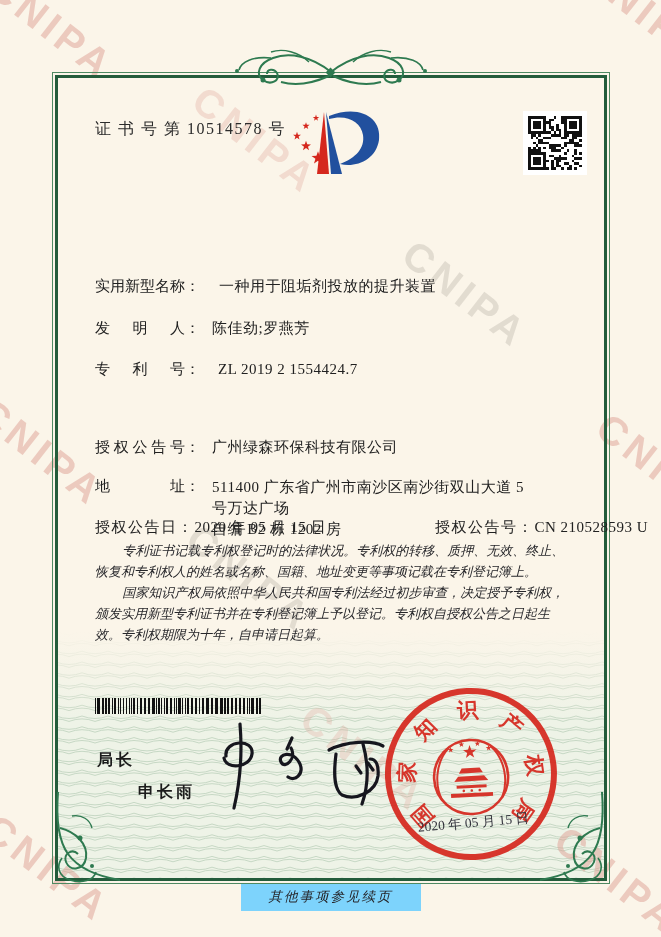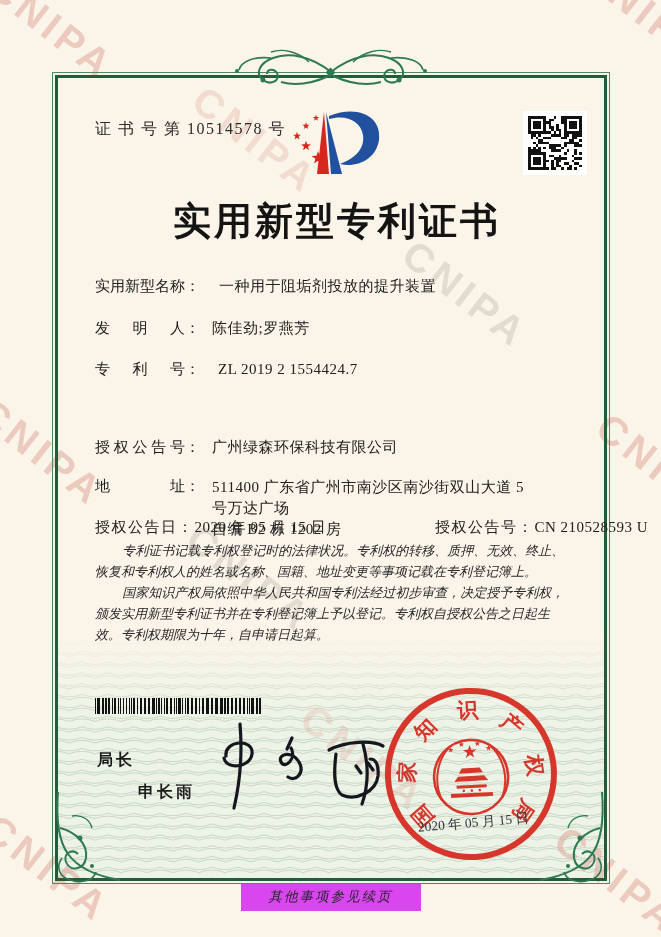--- a/index.html
+++ b/index.html
@@ -51,21 +51,21 @@
   .officer-title{position:absolute;left:97px;top:750px;font-family:"Liberation Sans",sans-serif;
          font-size:16px;font-weight:700;letter-spacing:3px;color:#1c1c1c;}
   .officer-name{position:absolute;left:97px;top:782px;font-family:"Liberation Sans",sans-serif;
          font-size:16px;font-weight:600;letter-spacing:3px;color:#1c1c1c;margin-left:41px;}
   .signature{position:absolute;left:196px;top:718px;}
   .seal{position:absolute;left:381px;top:687px;transform:rotate(-3deg);}
 
   .page-ind{position:absolute;left:52px;top:848px;width:556px;text-align:center;
             font-size:13px;letter-spacing:1px;color:#2b2b2b;}
   .foot-note{position:absolute;left:0;top:883px;width:661px;text-align:center;}
-  .foot-note span{display:inline-block;background:#d946ef;padding:5px 28px;font-size:13.5px;
+  .foot-note span{display:inline-block;background:#7dd3fc;padding:5px 28px;font-size:13.5px;
             font-style:italic;letter-spacing:2px;color:#26262a;font-family:Liberation Serif, serif;}
 </style>
 </head>
 <body>
 
 <div class="page">
 
   <div class="wm wm-pink" style="left:-22px;top:4px;">CNIPA</div>
   <div class="wm wm-pink" style="left:572px;top:-10px;">CNIPA</div>
   <div class="wm wm-pink" style="left:182px;top:118px;opacity:.6;">CNIPA</div>
@@ -399,21 +399,20 @@
       <path d="M47,12 C78,0 100,14 97,36 C94,56 74,64 58,60 C74,54 83,44 81,31 C79,17 64,10 47,15 Z" fill="#21509e"></path>
       <g id="logoStars" fill="#d5271d">
           <path d="M34.00,10.60L34.80,12.90L37.23,12.95L35.29,14.42L36.00,16.75L34.00,15.36L32.00,16.75L32.71,14.42L30.77,12.95L33.20,12.90Z"></path>
           <path d="M24.00,18.20L24.89,20.77L27.61,20.83L25.45,22.47L26.23,25.07L24.00,23.52L21.77,25.07L22.55,22.47L20.39,20.83L23.11,20.77Z"></path>
           <path d="M15.00,27.80L15.99,30.64L18.99,30.70L16.60,32.52L17.47,35.40L15.00,33.68L12.53,35.40L13.40,32.52L11.01,30.70L14.01,30.64Z"></path>
           <path d="M24.00,36.80L25.22,40.32L28.95,40.39L25.98,42.64L27.06,46.21L24.00,44.08L20.94,46.21L22.02,42.64L19.05,40.39L22.78,40.32Z"></path>
           <path d="M36.00,47.20L37.60,51.80L42.47,51.90L38.59,54.84L40.00,59.50L36.00,56.72L32.00,59.50L33.41,54.84L29.53,51.90L34.40,51.80Z"></path>
         </g>
     </svg>
 
-    <div class="title">实用新型专利证书</div>
 
     <div class="row" style="top:277px;">
       <span class="lbl-j">实用新型名称</span><span class="colon">：</span><span class="val" style="margin-left:17px;">一种用于阻垢剂投放的提升装置</span>
     </div>
     <div class="row" style="top:319px;">
       <span class="lbl-j">发明人</span><span class="colon">：</span><span class="val" style="margin-left:10px;">陈佳劲;罗燕芳</span>
     </div>
     <div class="row" style="top:360px;">
       <span class="lbl-j">专利号</span><span class="colon">：</span><span class="val" style="margin-left:16px;">ZL 2019 2 1554424.7</span>
     </div>

